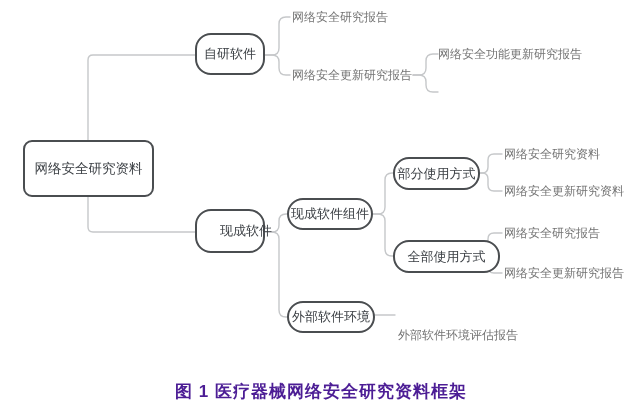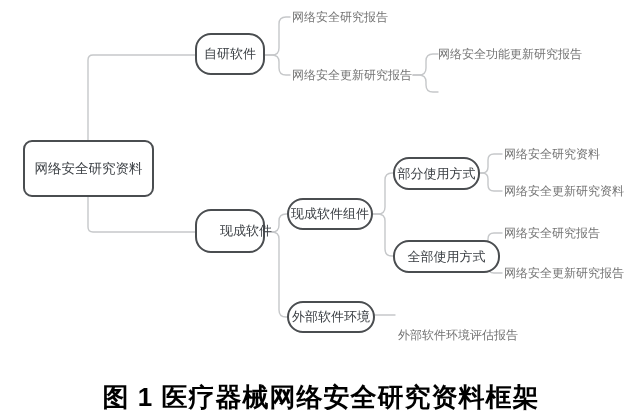--- a/index.html
+++ b/index.html
@@ -29,22 +29,22 @@
     color:#737373;
     font-size:12px;
     line-height:14px;
     white-space:nowrap;
   }
   .caption{
     position:absolute;
     left:0;top:380px;width:642px;
     text-align:center;
     font-weight:bold;
-    font-size:26px;
-    color:#000000;
+    font-size:17px;
+    color:#4c1d95;
     letter-spacing:1px;
   }
 </style>
 </head>
 <body>
 
 <div class="stage">
 
   <svg class="wires" viewBox="0 0 642 414" aria-hidden="true">
     <path d="M195,55 L93,55 Q88,55 88,60 L88,140"></path>

